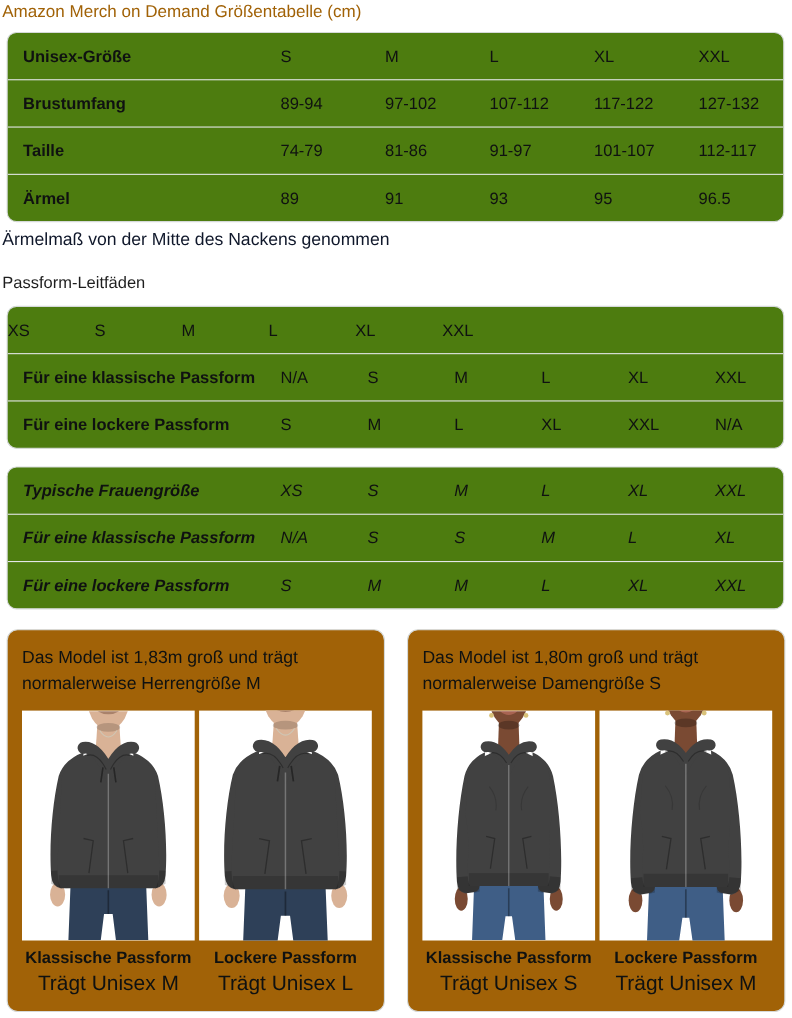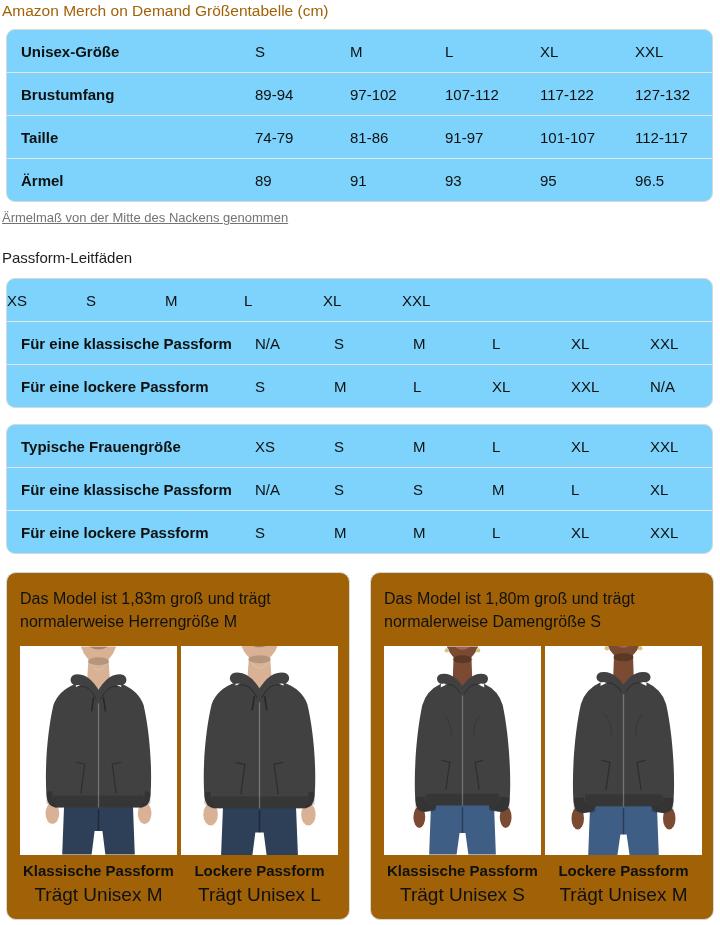--- a/index.html
+++ b/index.html
@@ -3,35 +3,35 @@
 <meta charset="utf-8">
 <style>
   html,body{margin:0;padding:0;background:#fff;}
   body{
     width:720px;height:925px;position:relative;overflow:hidden;
     font-family:"Liberation Sans","DejaVu Sans",sans-serif;
     color:#0f1111;
   }
   .page-title{position:absolute;top:2px;left:2px;font-size:15.5px;color:#a16207;}
   .stable{
-    position:absolute;left:6px;width:707px;background:#7dd3fc;
+    position:absolute;left:6px;width:707px;background:#4d7c0f;
     border:1px solid var(--border,#d5d9d9);border-radius:9px;overflow:hidden;
     box-sizing:border-box;
   }
   #size-table{top:29px;}
   #men-table{top:278px;}
-  #women-table{top:424px;}
+  #women-table{top:424px;font-style:italic;}
   .trow{height:42px;display:flex;align-items:center;}
   .trow + .trow{border-top:1px solid var(--divider,#e3e6e6);}
   .rlabel{flex:0 0 234px;padding-left:14px;font-weight:bold;font-size:15px;white-space:nowrap;}
   .cell{font-size:15px;white-space:nowrap;}
   .cols5 .cell{flex:0 0 95px;}
   .cols6 .cell{flex:0 0 79px;}
   .cols5 .cell:last-child,.cols6 .cell:last-child{flex:1;}
-  .footnote{position:absolute;top:210px;left:2px;font-size:13px;color:#737373;text-decoration:underline;}
+  .footnote{position:absolute;top:210px;left:2px;font-size:16px;color:#0f172a;}
   .section-heading{position:absolute;top:249px;left:2px;font-size:15px;color:#1e1e1e;}
   .model-card{
     position:absolute;top:572px;width:344px;height:348px;background:#a16207;
     border:1px solid var(--border,#d5d9d9);border-radius:10px;
     box-sizing:border-box;padding:14px 13px 0 13px;
   }
   #card-men{left:6px;}
   #card-women{left:370px;}
   .card-heading{font-size:16px;line-height:23px;color:#0f1111;}
   .photos{display:flex;gap:4px;margin-top:13px;}

